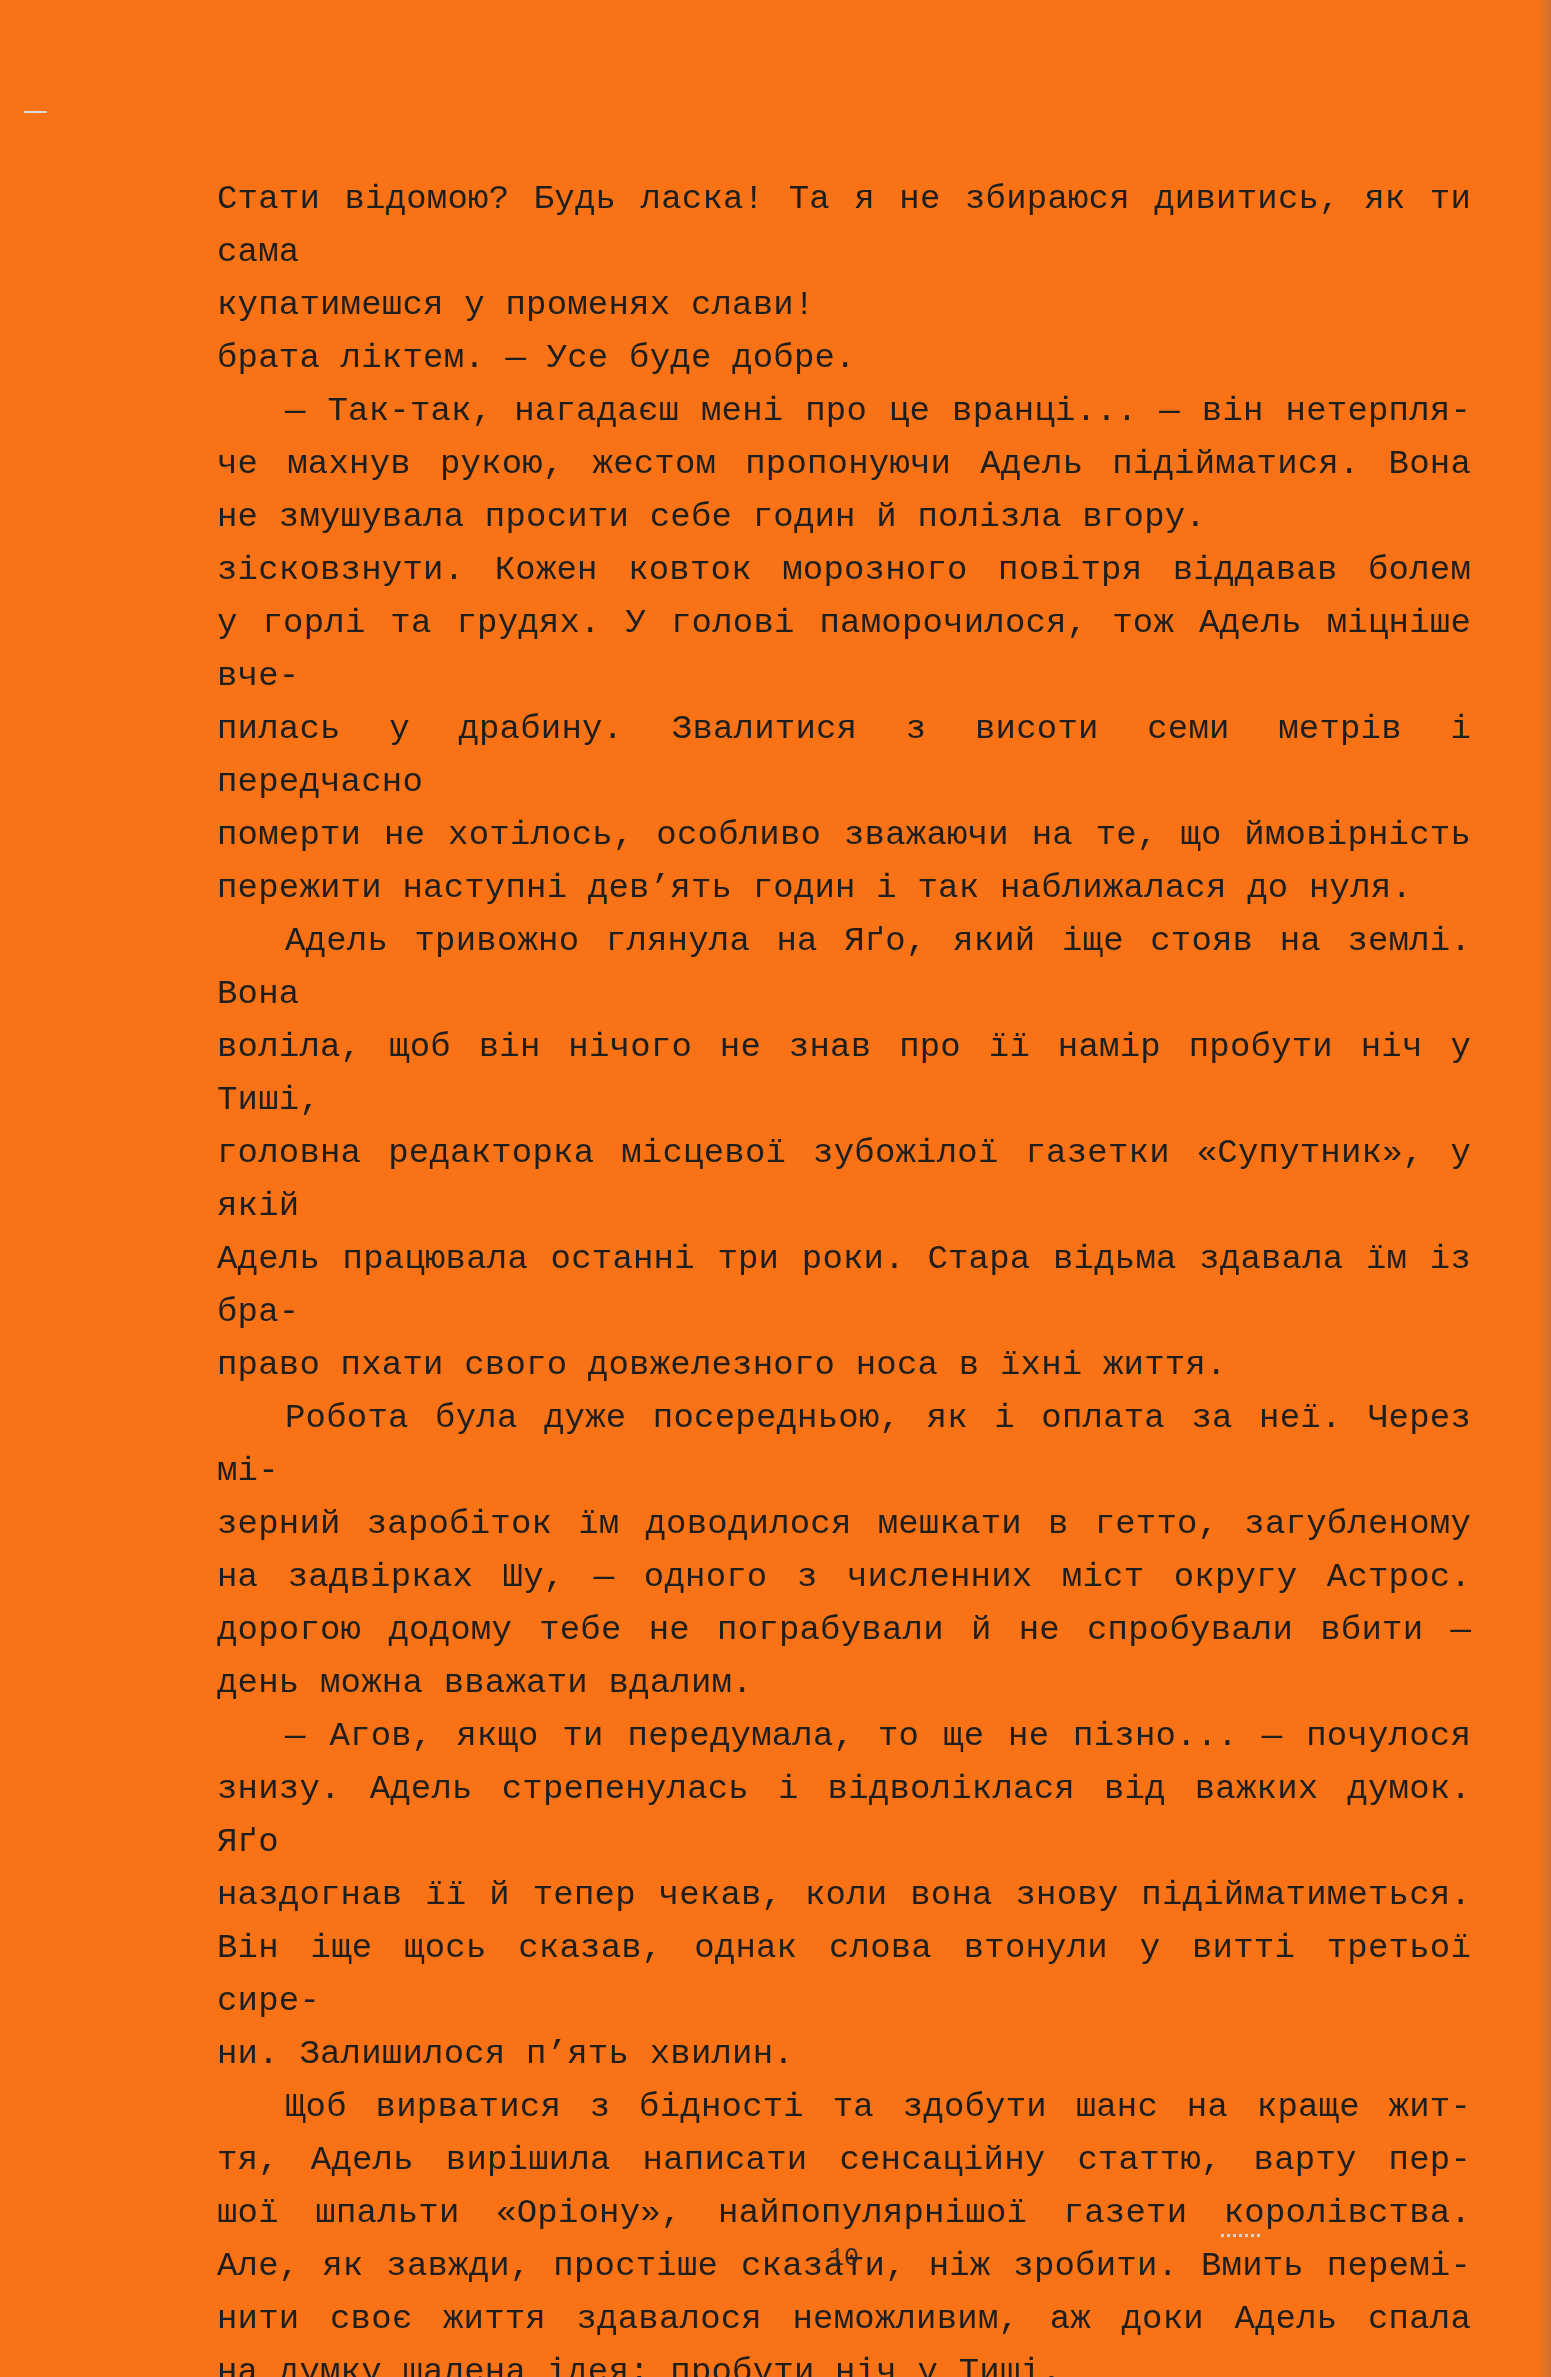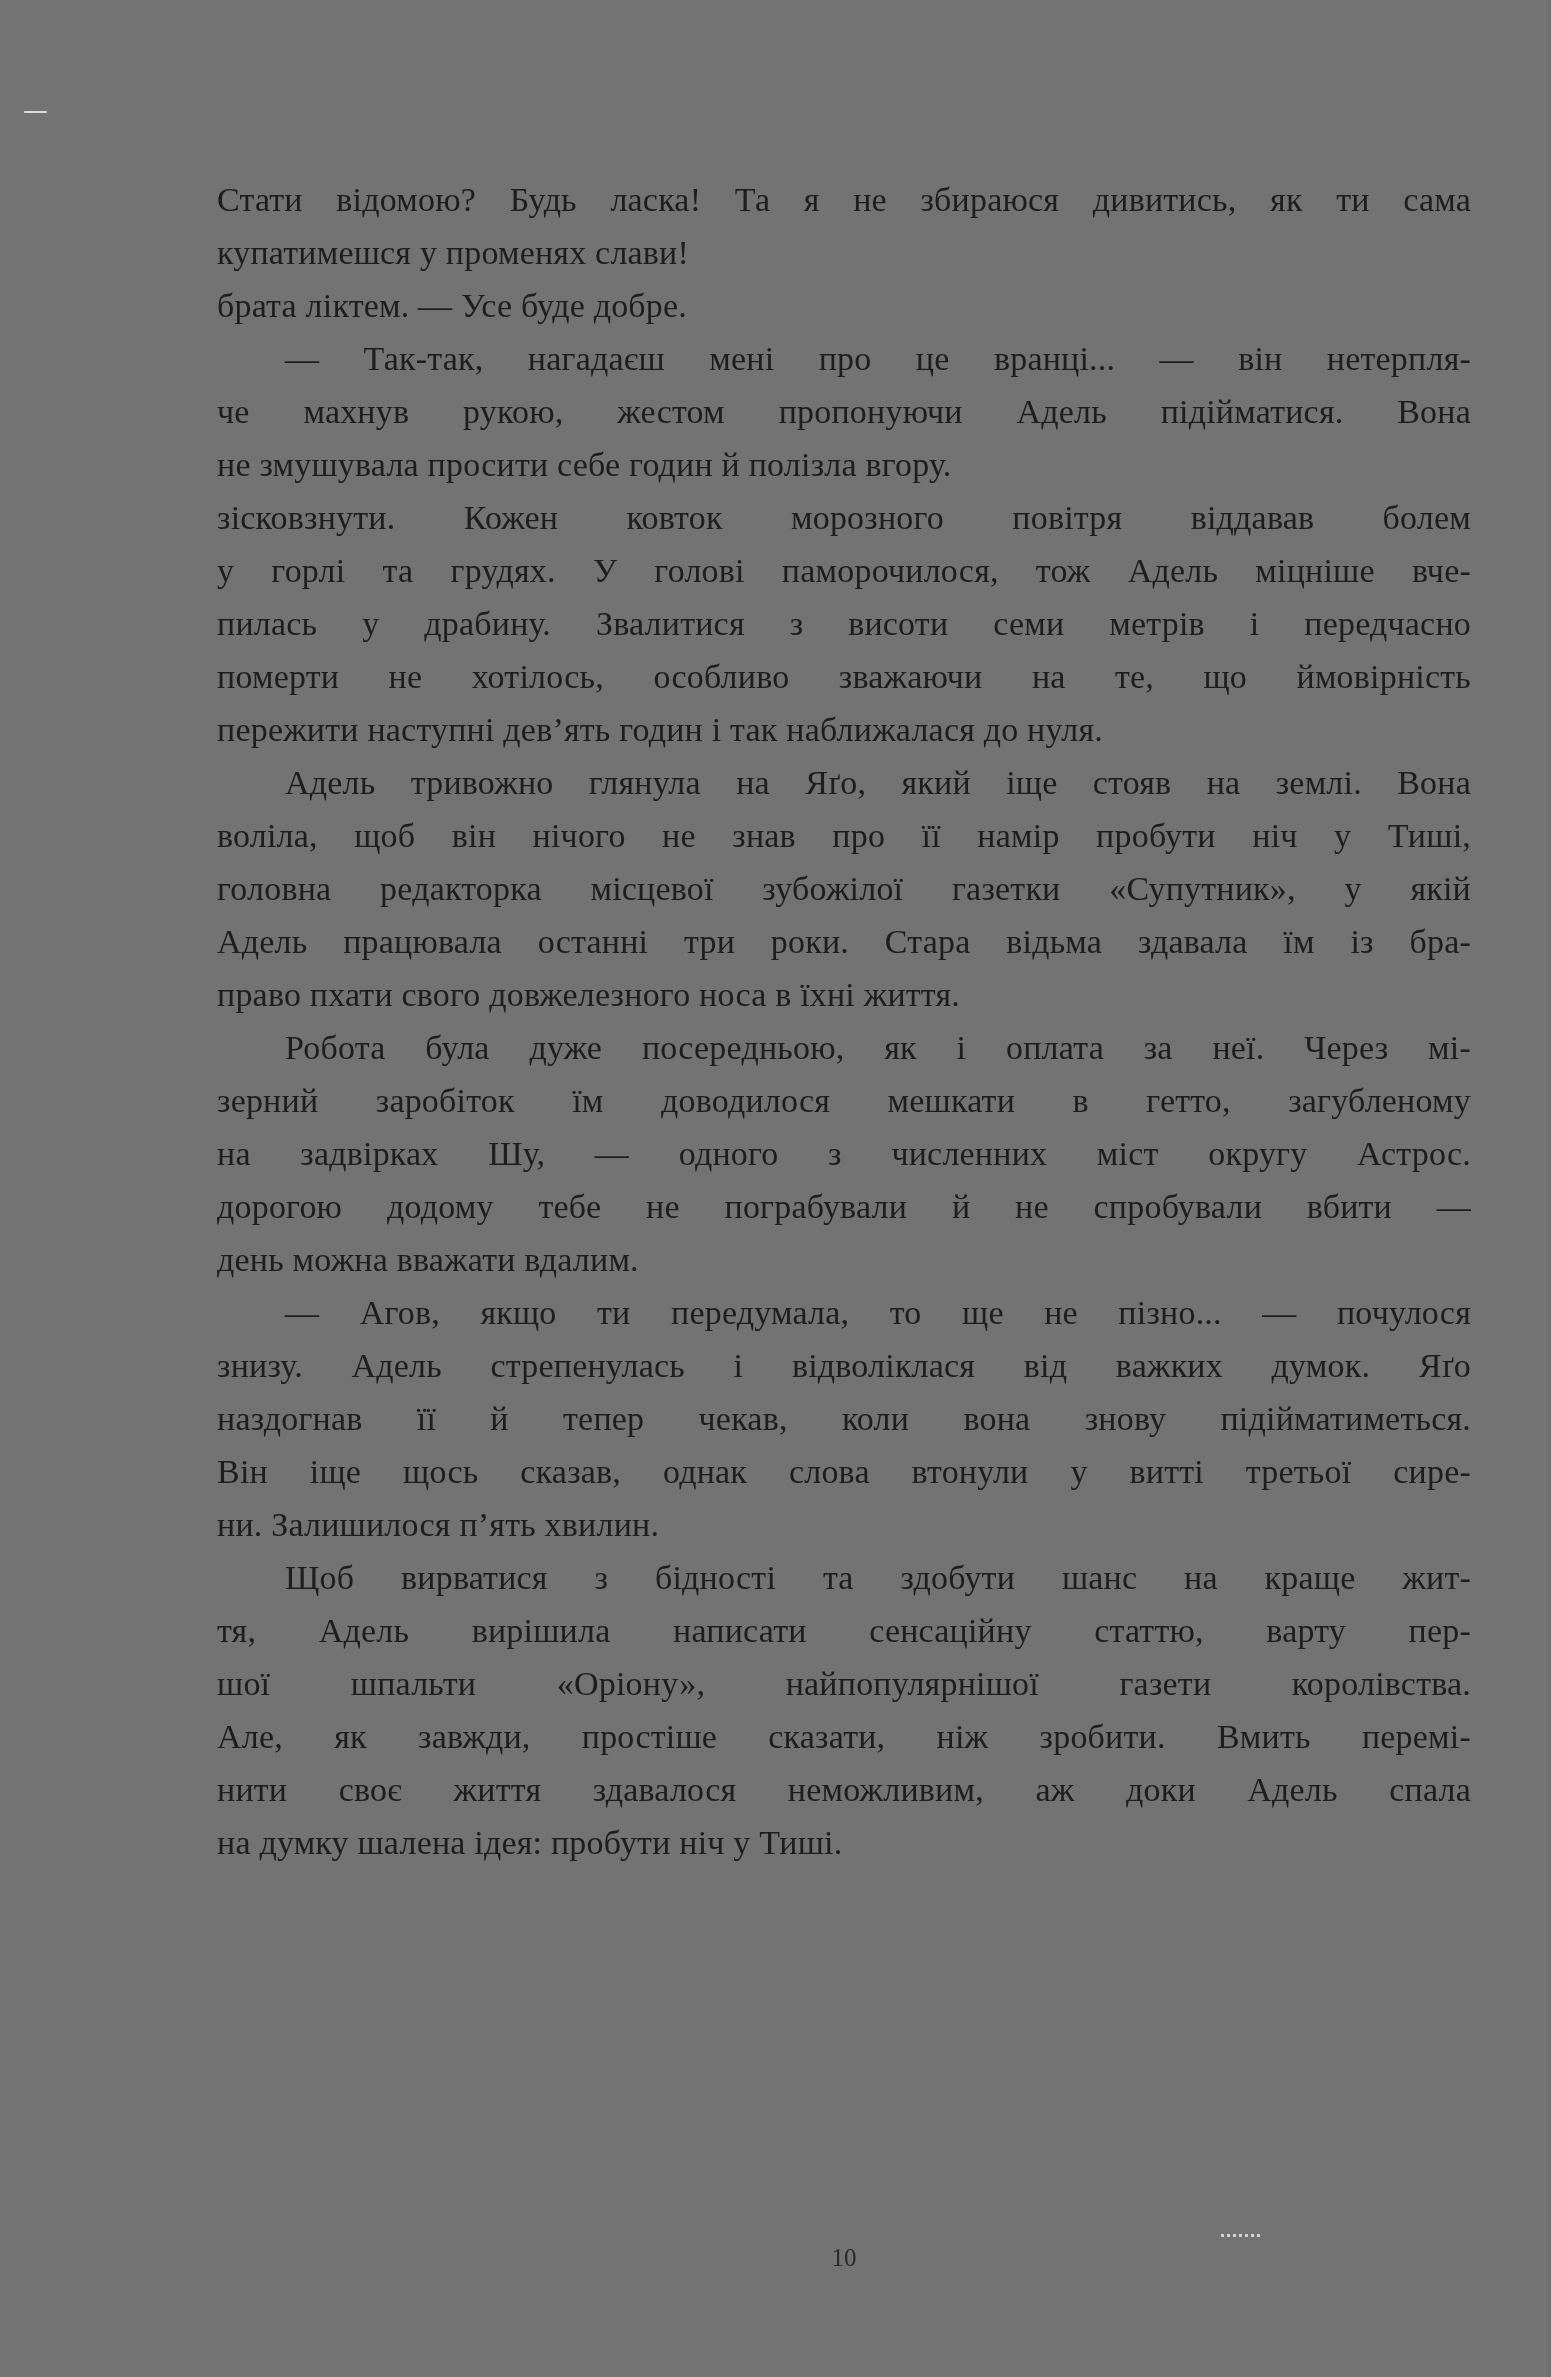--- a/index.html
+++ b/index.html
@@ -11,21 +11,22 @@
     height: 2377px;
     position: relative;
     background: #ffffff;
     overflow: hidden;
     font-family: "Liberation Serif", "DejaVu Serif", serif;
     color: #1c1c1c;
   }
   .page {
     position: absolute;
     inset: 0;
-    background: #737373;
+    background: #f97316;
+    font-family: Liberation Mono, monospace;
   }
   .text-block {
     position: absolute;
     left: 217px;
     top: 173px;
     width: 1254px;
   }
   .paragraph {
     margin: 0;
   }

